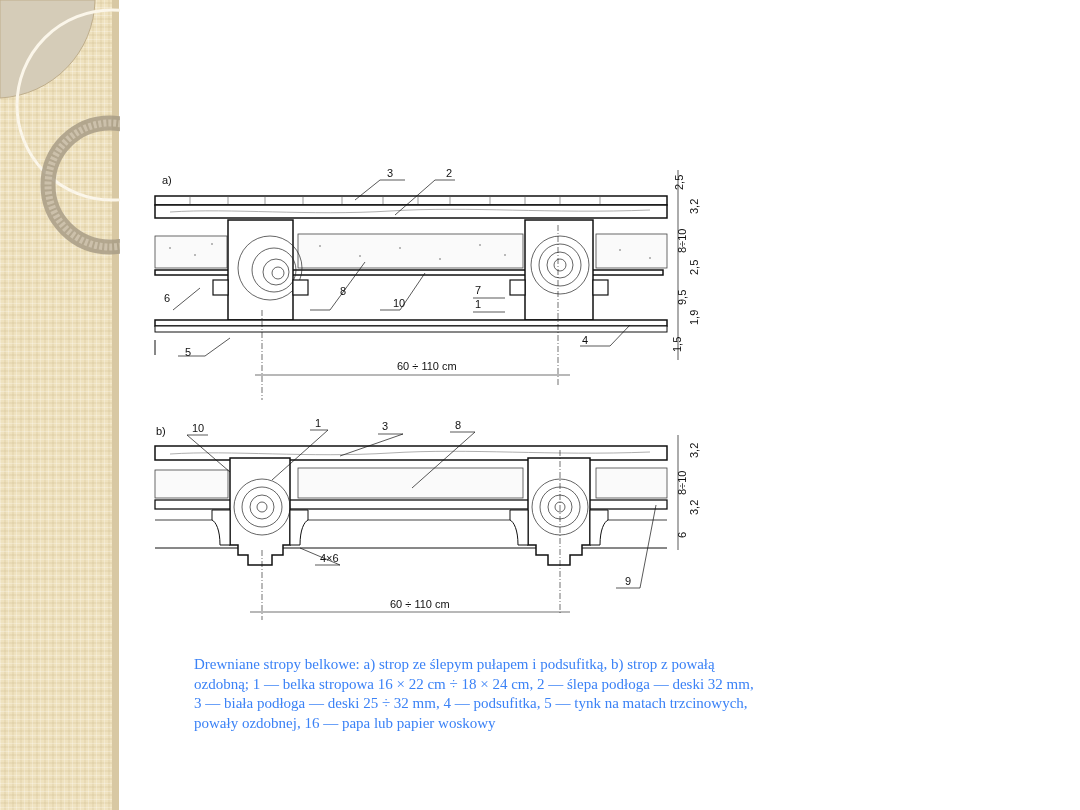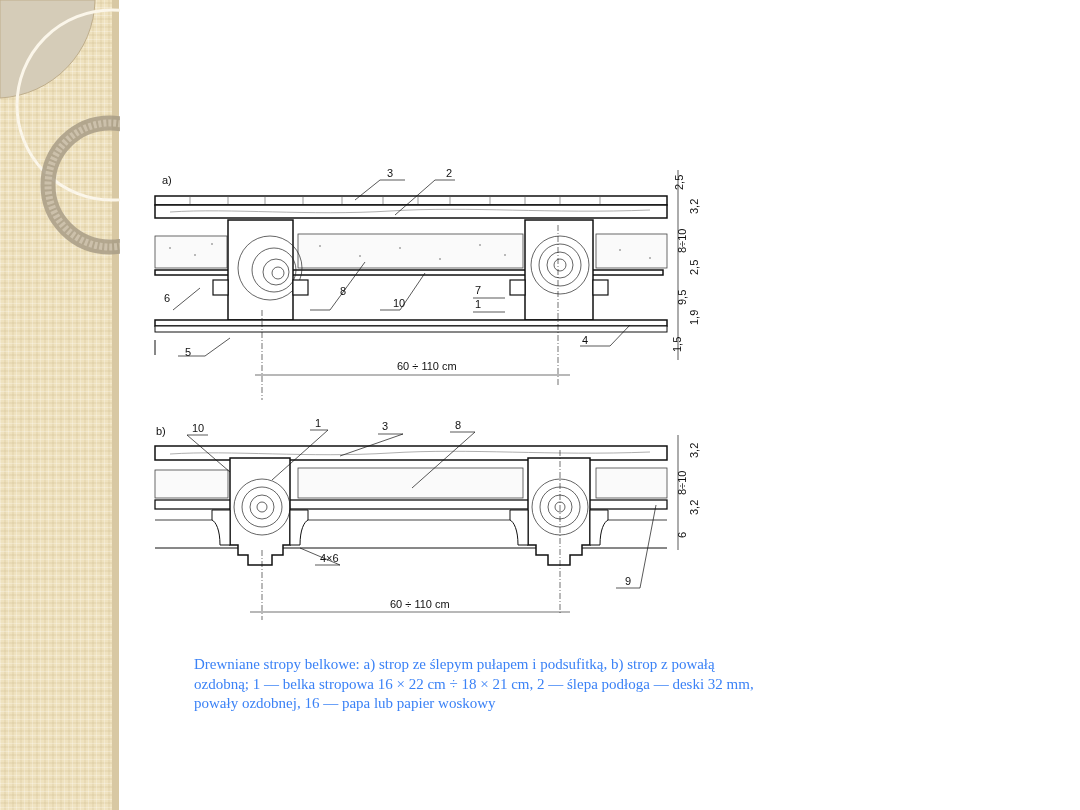--- a/index.html
+++ b/index.html
@@ -191,15 +191,16 @@
 
     <line x1="112" y1="390" x2="112" y2="460" stroke="#111" stroke-width="0.6" stroke-dasharray="6 2 1 2"></line>
     <line x1="410" y1="290" x2="410" y2="455" stroke="#111" stroke-width="0.6" stroke-dasharray="6 2 1 2"></line>
     <line x1="100" y1="452" x2="420" y2="452" stroke="#111" stroke-width="0.6"></line>
     <text class="dim" x="240" y="448">60 ÷ 110 cm</text>
   </g>
 </svg>
 
 <div class="caption">
   <div>Drewniane stropy belkowe: a) strop ze ślepym pułapem i podsufitką, b) strop z powałą</div>
-  <div>ozdobną; 1 — belka stropowa 16 × 22 cm ÷ 18 × 21 cm, 2 — ślepa podłoga — deski 32 mm,</div>
+  <div>ozdobną; 1 — belka stropowa 16 × 22 cm ÷ 18 × 24 cm, 2 — ślepa podłoga — deski 32 mm,</div>
+  <div>3 — biała podłoga — deski 25 ÷ 32 mm, 4 — podsufitka, 5 — tynk na matach trzcinowych,</div>
   <div>powały ozdobnej, 16 — papa lub papier woskowy</div>
 </div>
 
 </body></html>

